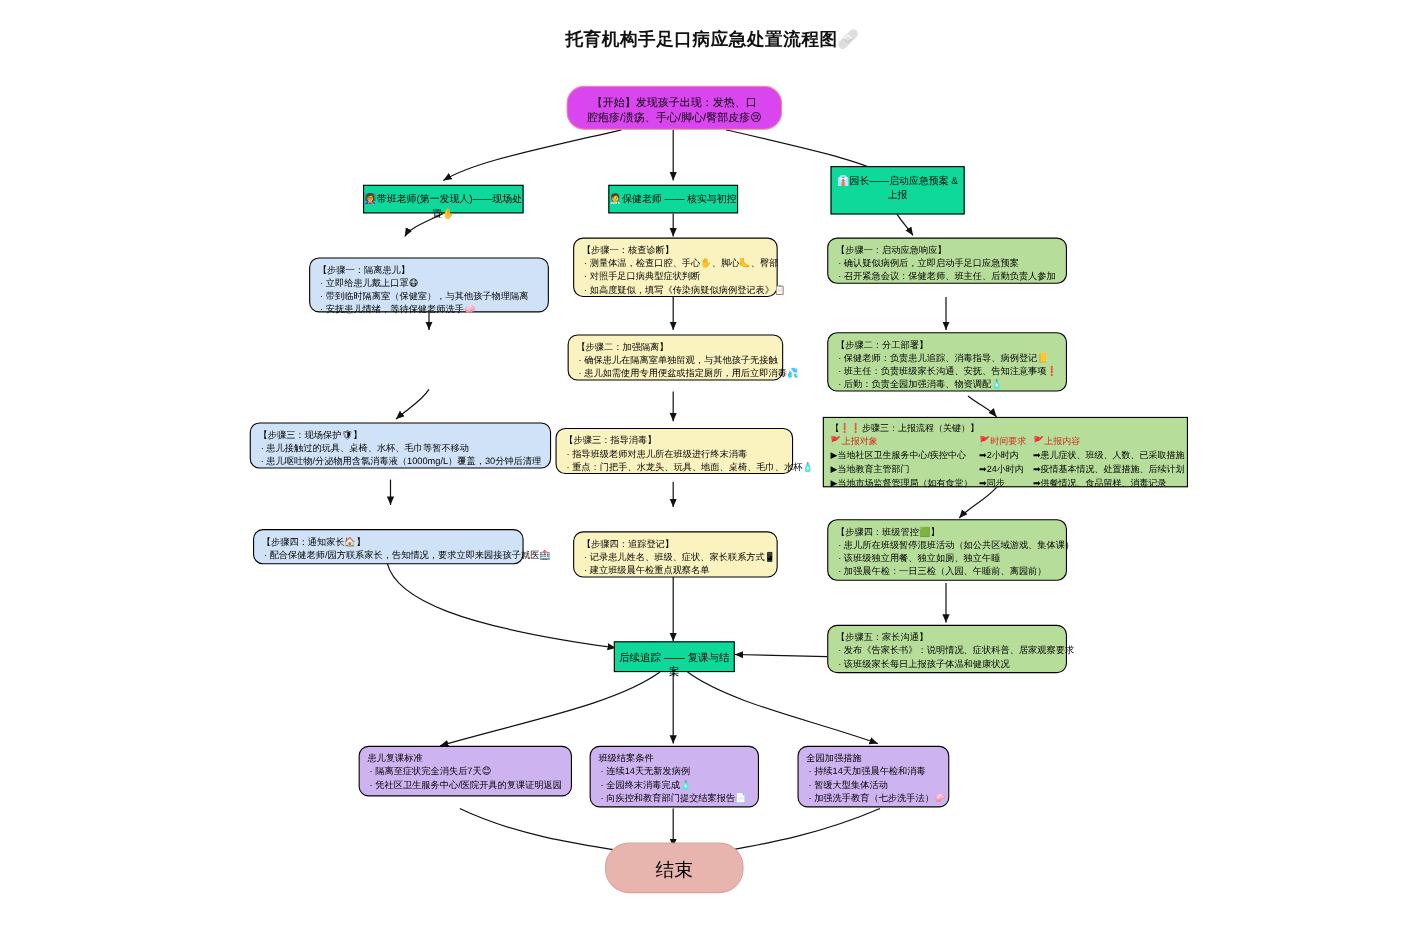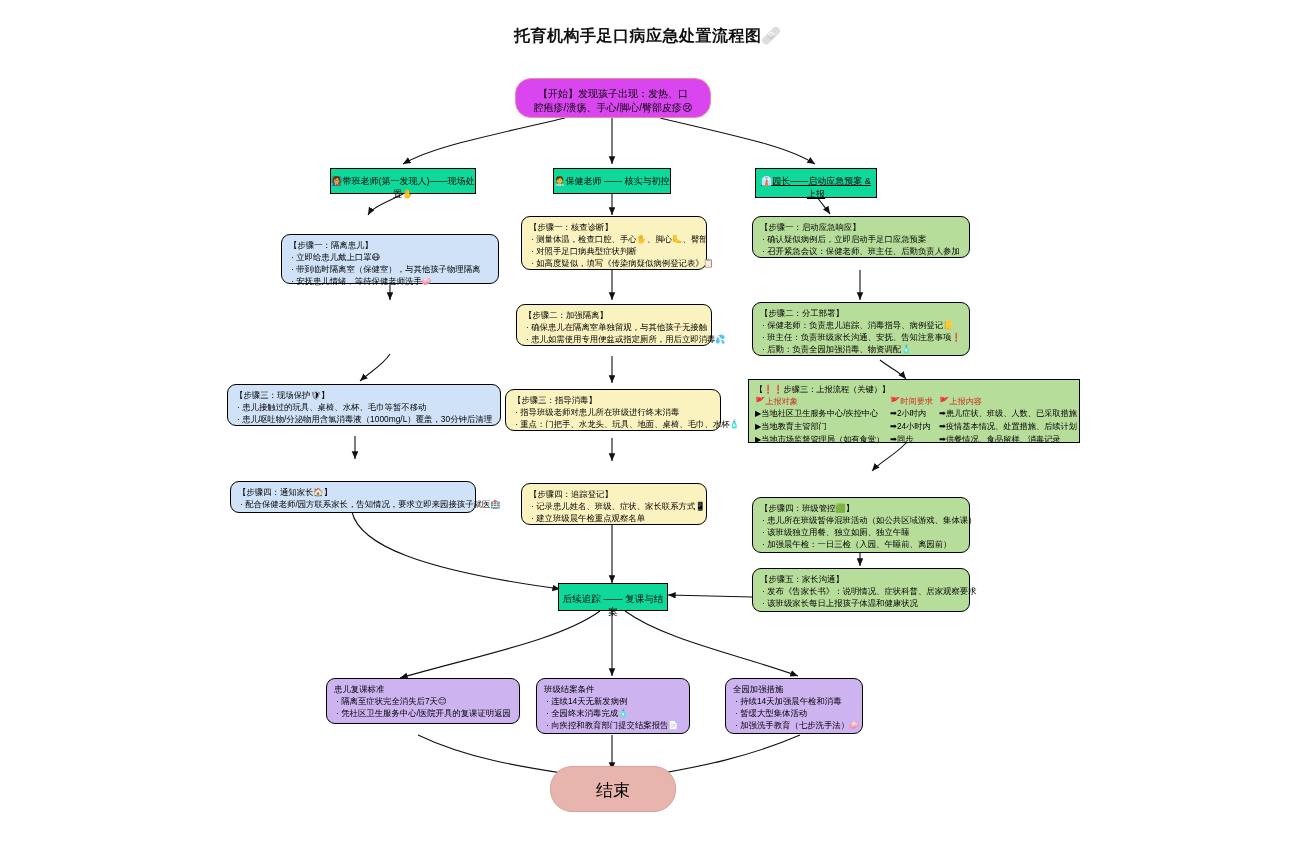--- a/index.html
+++ b/index.html
@@ -164,21 +164,21 @@
     <span class="start-l">【开始】发现孩子出现：发热、口</span>
     <span class="start-l">腔疱疹/溃疡、手心/脚心/臀部皮疹😢</span>
   </div>
 
   <div class="node n-lane" style="left:330px; top:168px; width:146px; height:26px;">
     <span>👩‍🏫带班老师(第一发现人)——现场处置✋</span>
   </div>
   <div class="node n-lane" style="left:553px; top:168px; width:118px; height:26px;">
     <span>🧑‍⚕️保健老师 —— 核实与初控</span>
   </div>
-  <div class="node n-lane" style="left:755px; top:168px; width:122px; height:30px;text-decoration:underline;">
+  <div class="node n-lane" style="left:755px; top:151px; width:122px; height:44px;">
     <span>👔园长——启动应急预案 &amp; 上报</span>
   </div>
 
   <div class="node n-blue" style="left:281px; top:218px; width:218px; height:50px;margin-top:16px;">
     <span class="hdr">【步骤一：隔离患儿】</span>
     <span class="li">立即给患儿戴上口罩😷</span>
     <span class="li">带到临时隔离室（保健室），与其他孩子物理隔离</span>
     <span class="li">安抚患儿情绪，等待保健老师洗手🧼</span>
   </div>
 
@@ -253,21 +253,21 @@
       </tr>
       <tr>
         <td>▶当地市场监督管理局（如有食堂）</td>
         <td>➡同步</td>
         <td>➡供餐情况、食品留样、消毒记录</td>
       </tr>
     </tbody>
       </table>
   </div>
 
-  <div class="node n-green" style="left:752px; top:472px; width:218px; height:56px;margin-top:25px;">
+  <div class="node n-green" style="left:752px; top:472px; width:218px; height:56px;">
     <span class="hdr">【步骤四：班级管控🟩】</span>
     <span class="li">患儿所在班级暂停混班活动（如公共区域游戏、集体课）</span>
     <span class="li">该班级独立用餐、独立如厕、独立午睡</span>
     <span class="li">加强晨午检：一日三检（入园、午睡前、离园前）</span>
   </div>
 
   <div class="node n-green" style="left:752px; top:568px; width:218px; height:44px;">
     <span class="hdr">【步骤五：家长沟通】</span>
     <span class="li">发布《告家长书》：说明情况、症状科普、居家观察要求</span>
     <span class="li">该班级家长每日上报孩子体温和健康状况</span>

